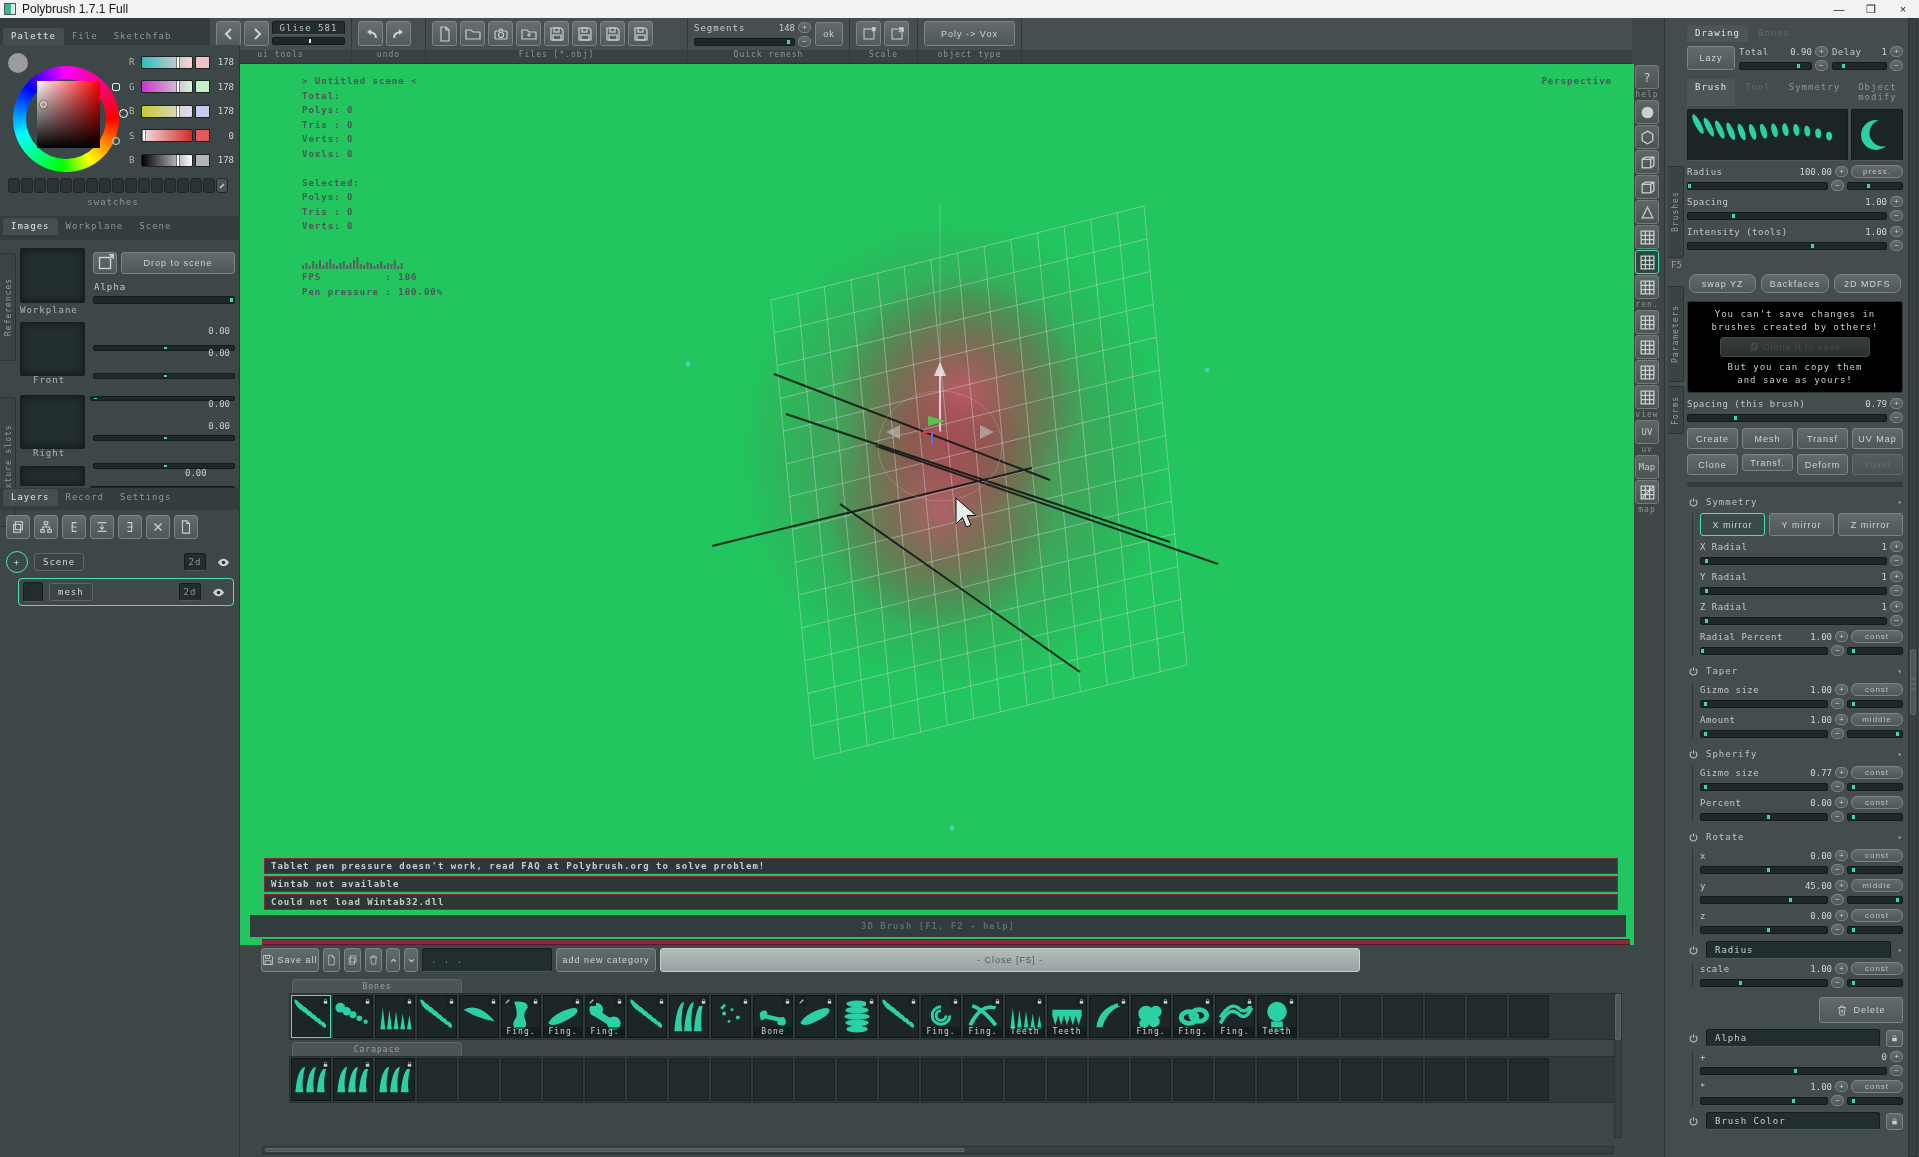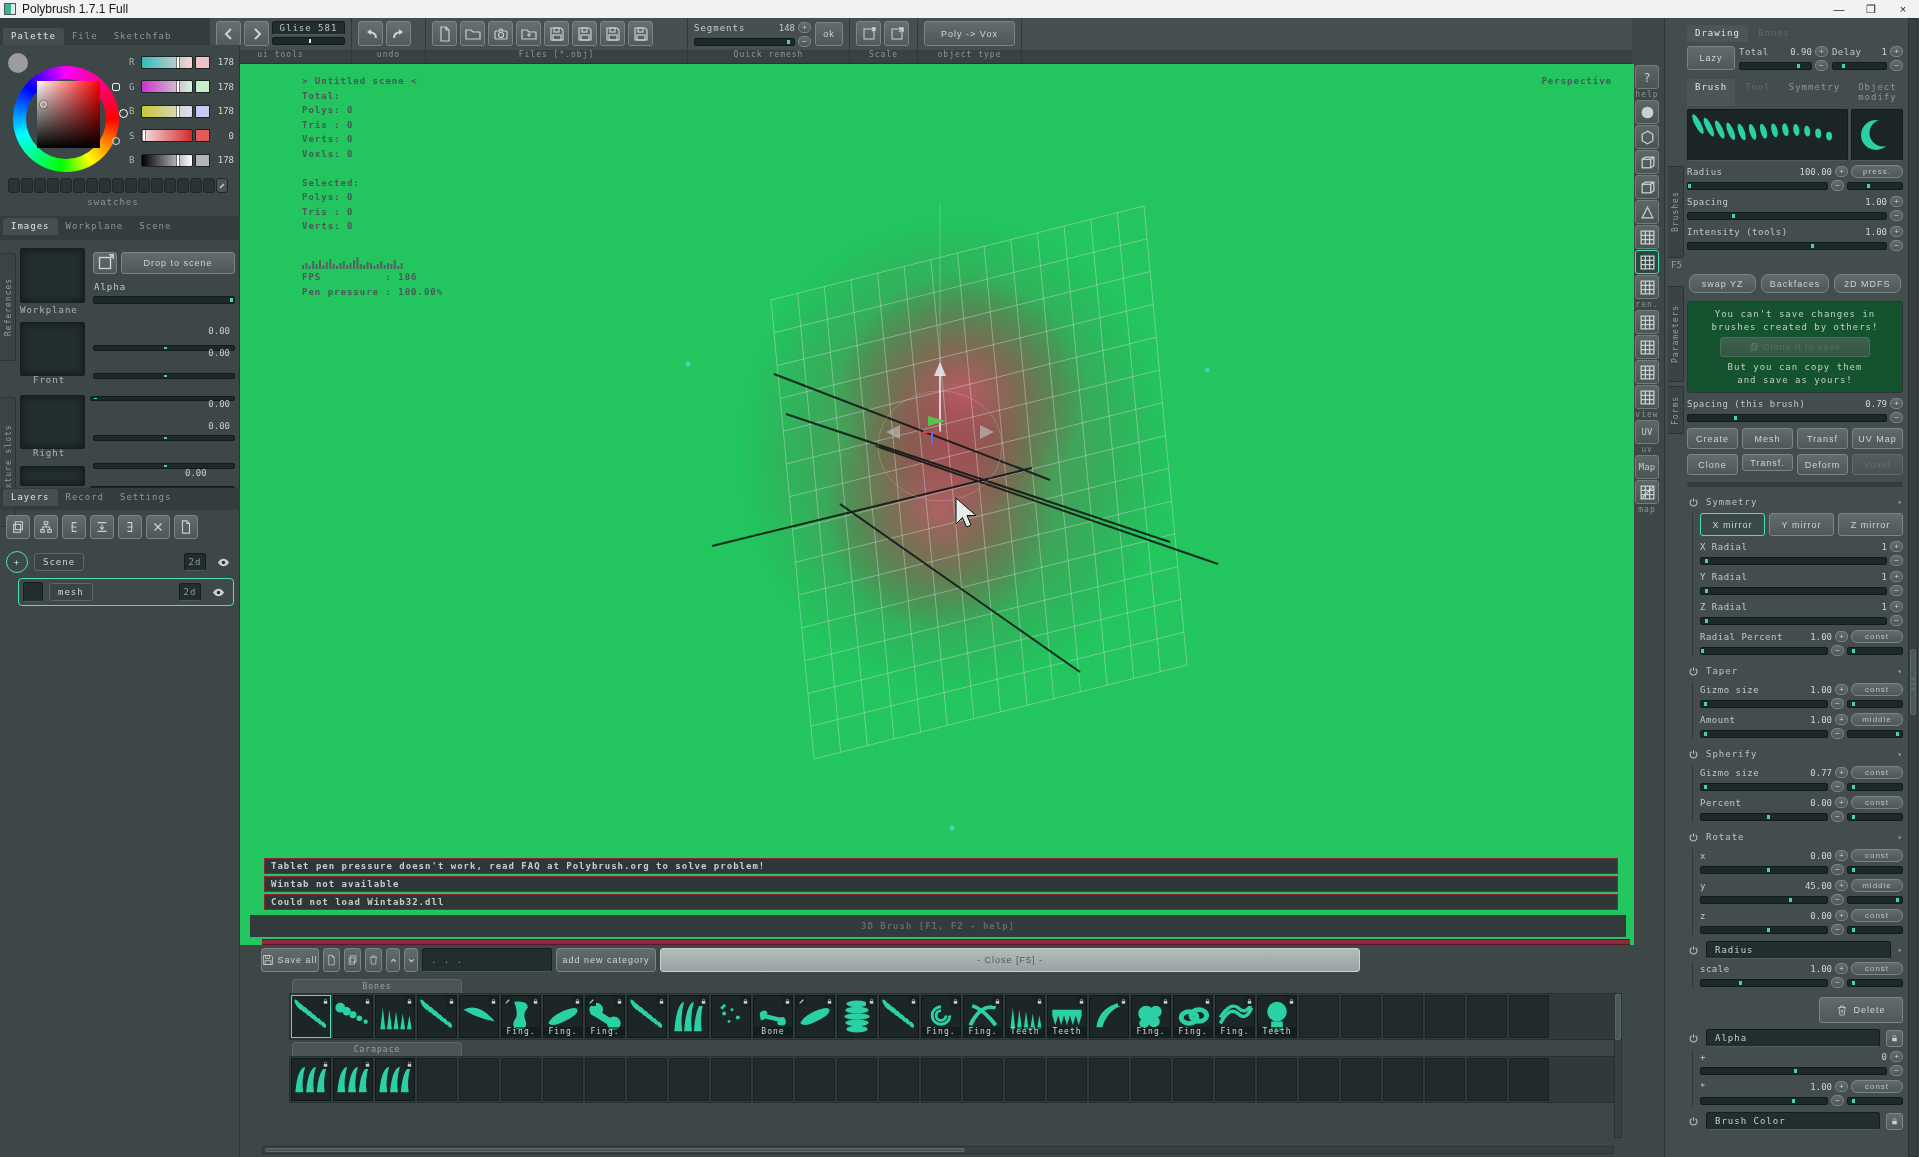--- a/index.html
+++ b/index.html
@@ -1602,21 +1602,21 @@
 
     </div>
   </div>
     </div>
   <div id="rp-toggles" style="display:flex;gap:5px;margin-top:23px;padding:0 2px">
       <button class="btn" style="flex:1;height:19px;border-radius:7px">swap YZ</button>
       <button class="btn" style="flex:1;height:19px;border-radius:7px">Backfaces</button>
       <button class="btn" style="flex:1;height:19px;border-radius:7px">2D MDFS</button>
     </div>
 
-  <div class="well" style="margin-top:8px;background:#14532d;border-color:#2c3636;padding:7px 8px;text-align:center">
+  <div class="well" style="margin-top:8px;background:#000000;border-color:#2c3636;padding:7px 8px;text-align:center">
     <div>You can't save changes in</div>
     <div style="margin-top:3px">brushes created by others!</div>
     <button class="btn dim" style="height:20px;margin:5px auto;width:150px;gap:4px">
       <svg width="10" height="10" viewBox="0 0 16 16" fill="none" stroke="#9aa4a4">
           <rect x="5" y="2" width="8" height="9"></rect>
           <rect x="3" y="5" width="8" height="9"></rect>
         </svg>
       <span>Clone it to save</span>
     </button>
     <div>But you can copy them</div>

